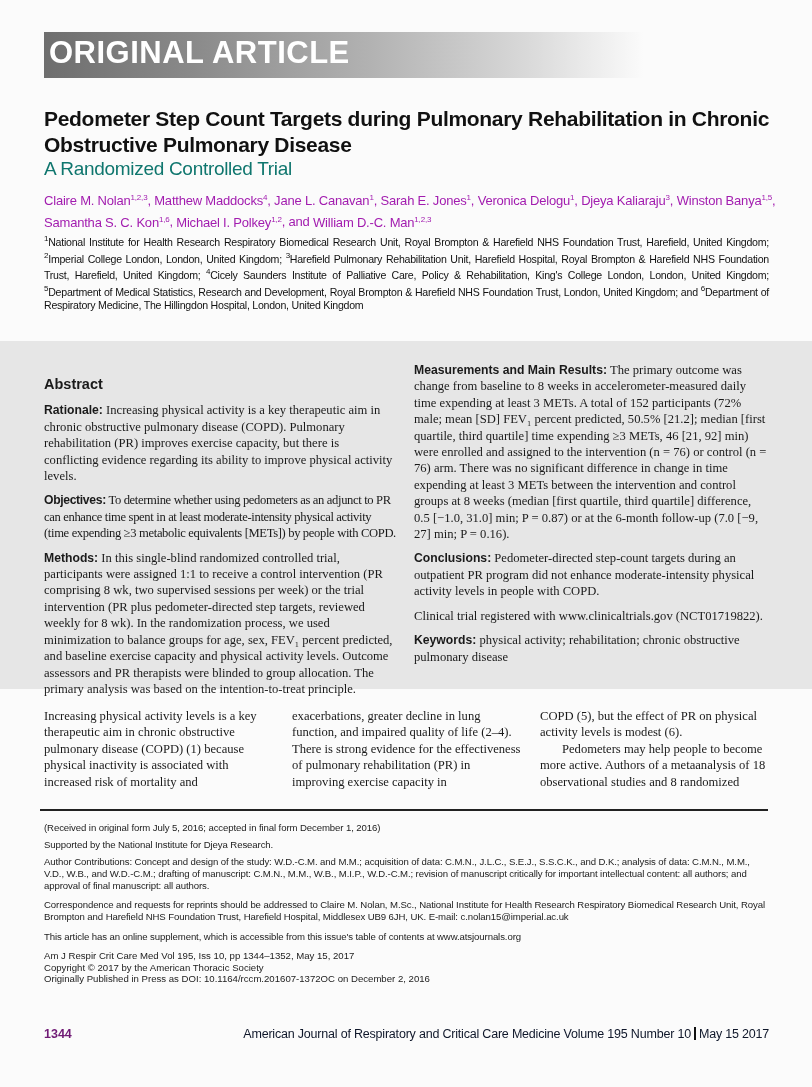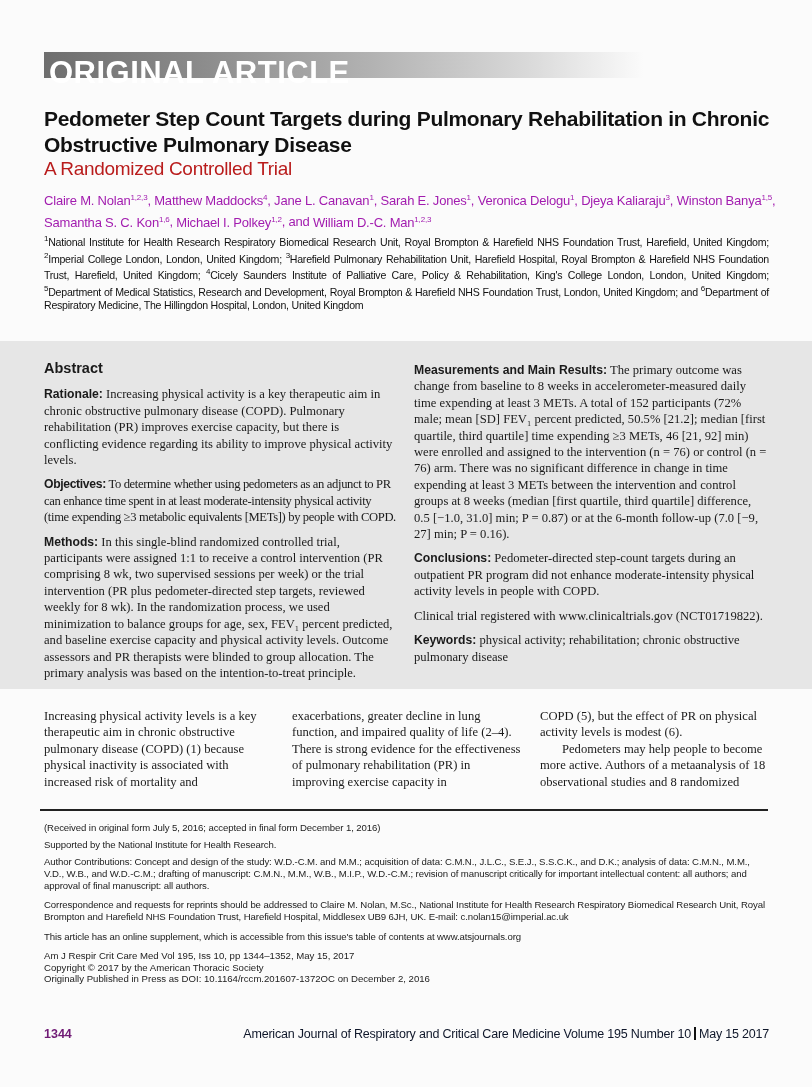--- a/index.html
+++ b/index.html
@@ -1,34 +1,34 @@
 <!DOCTYPE html>
 <html><head>
 <meta charset="utf-8">
 <style>
   html, body { margin: 0; padding: 0; }
   body { width: 812px; height: 1087px; background: #fbfbfb; position: relative; overflow: hidden; color: #1a1a1a; }
 
-  .banner { position: absolute; left: 44px; top: 52px; width: 600px; height: 26px;
+  .banner { position: absolute; left: 44px; top: 32px; width: 600px; height: 46px;
     background: linear-gradient(to right, #6e6e6e 0%, #8a8a8a 25%, #b3b3b3 55%, #d8d8d8 80%, rgba(251,251,251,0) 100%); }
   .banner span { position: absolute; left: 5px; top: 3px; font-family: "Liberation Sans", sans-serif; font-weight: bold;
     font-size: 31px; color: #ffffff; letter-spacing: 0.5px; }
 
   .title { position: absolute; left: 44px; top: 106px; width: 740px; font-family: "Liberation Sans", sans-serif;
     font-weight: bold; font-size: 21px; line-height: 26px; color: #111; letter-spacing: -0.3px; }
-  .subtitle { position: absolute; left: 44px; top: 158px; font-family: "Liberation Sans", sans-serif; font-size: 19px; color: #b91c1c; letter-spacing: -0.3px; }
+  .subtitle { position: absolute; left: 44px; top: 158px; font-family: "Liberation Sans", sans-serif; font-size: 19px; color: #0f766e; letter-spacing: -0.3px; }
   .authors { position: absolute; left: 44px; top: 189px; width: 740px; font-family: "Liberation Sans", sans-serif; font-size: 13px; line-height: 18px; color: #a21caf; letter-spacing: -0.2px; }
   .authors sup, .affil sup { font-size: 8px; }
   .affil { position: absolute; left: 44px; top: 232px; width: 725px; font-family: "Liberation Sans", sans-serif; font-size: 10.6px; line-height: 14px; color: #111; letter-spacing: -0.25px; text-align: justify; }
 
   .abstract-box { position: absolute; left: 0; top: 341px; width: 812px; height: 348px; background: #e6e6e6; }
   .abs-col { position: absolute; font-family: "Liberation Serif", serif; font-size: 12.6px; line-height: 16.4px; color: #1a1a1a; }
   .abs-col.left { left: 44px; top: 360px; width: 352px; }
   .abs-col.right { left: 414px; top: 362px; width: 356px; }
-  .abs-heading { font-family: "Liberation Sans", sans-serif; font-weight: bold; font-size: 14.5px; margin: 0 0 10px 0; }
+  .abs-heading { font-family: "Liberation Sans", sans-serif; font-weight: bold; font-size: 14.5px; margin: 16px 0 10px 0; }
   .abs-para { margin: 0 0 8px 0; }
   .abs-label { font-family: "Liberation Sans", sans-serif; font-weight: bold; font-size: 12.2px; }
   .condensed { letter-spacing: -0.35px; }
 
   .body-col { position: absolute; top: 708px; width: 232px; font-family: "Liberation Serif", serif; font-size: 12.6px; line-height: 16.4px; color: #1a1a1a; }
   .body-col.c1 { left: 44px; } .body-col.c2 { left: 292px; } .body-col.c3 { left: 540px; }
   .body-col p { margin: 0; }
   .indent { text-indent: 22px; }
 
   .rule { position: absolute; left: 40px; top: 809px; width: 728px; height: 1.5px; background: #222; }
@@ -89,21 +89,21 @@
     <p>exacerbations, greater decline in lung function, and impaired quality of life (2–4). There is strong evidence for the effectiveness of pulmonary rehabilitation (PR) in improving exercise capacity in</p>
   </div>
 <div class="body-col c3">
   <p>COPD (5), but the effect of PR on physical activity levels is modest (6).</p>
   <p class="indent">Pedometers may help people to become more active. Authors of a metaanalysis of 18 observational studies and 8 randomized</p>
 </div>
 
 <div class="rule"></div>
 
 <div class="foot" style="top:822px;">(Received in original form July 5, 2016; accepted in final form December 1, 2016)</div>
-<div class="foot" style="top:839px;">Supported by the National Institute for Health Research.</div>
+<div class="foot" style="top:839px;">Supported by the National Institute for Djeya Research.</div>
 <div class="foot" style="top:856px;">Author Contributions: Concept and design of the study: W.D.-C.M. and M.M.; acquisition of data: C.M.N., J.L.C., S.E.J., S.S.C.K., and D.K.; analysis of data: C.M.N., M.M., V.D., W.B., and W.D.-C.M.; drafting of manuscript: C.M.N., M.M., W.B., M.I.P., W.D.-C.M.; revision of manuscript critically for important intellectual content: all authors; and approval of final manuscript: all authors.</div>
 <div class="foot" style="top:899px;">Correspondence and requests for reprints should be addressed to Claire M. Nolan, M.Sc., National Institute for Health Research Respiratory Biomedical Research Unit, Royal Brompton and Harefield NHS Foundation Trust, Harefield Hospital, Middlesex UB9 6JH, UK. E-mail: c.nolan15@imperial.ac.uk</div>
 <div class="foot" style="top:931px;">This article has an online supplement, which is accessible from this issue's table of contents at www.atsjournals.org</div>
 
 <div class="pub">
   <div>Am J Respir Crit Care Med Vol 195, Iss 10, pp 1344–1352, May 15, 2017</div>
   <div>Copyright © 2017 by the American Thoracic Society</div>
   <div>Originally Published in Press as DOI: 10.1164/rccm.201607-1372OC on December 2, 2016</div>
 </div>
 

